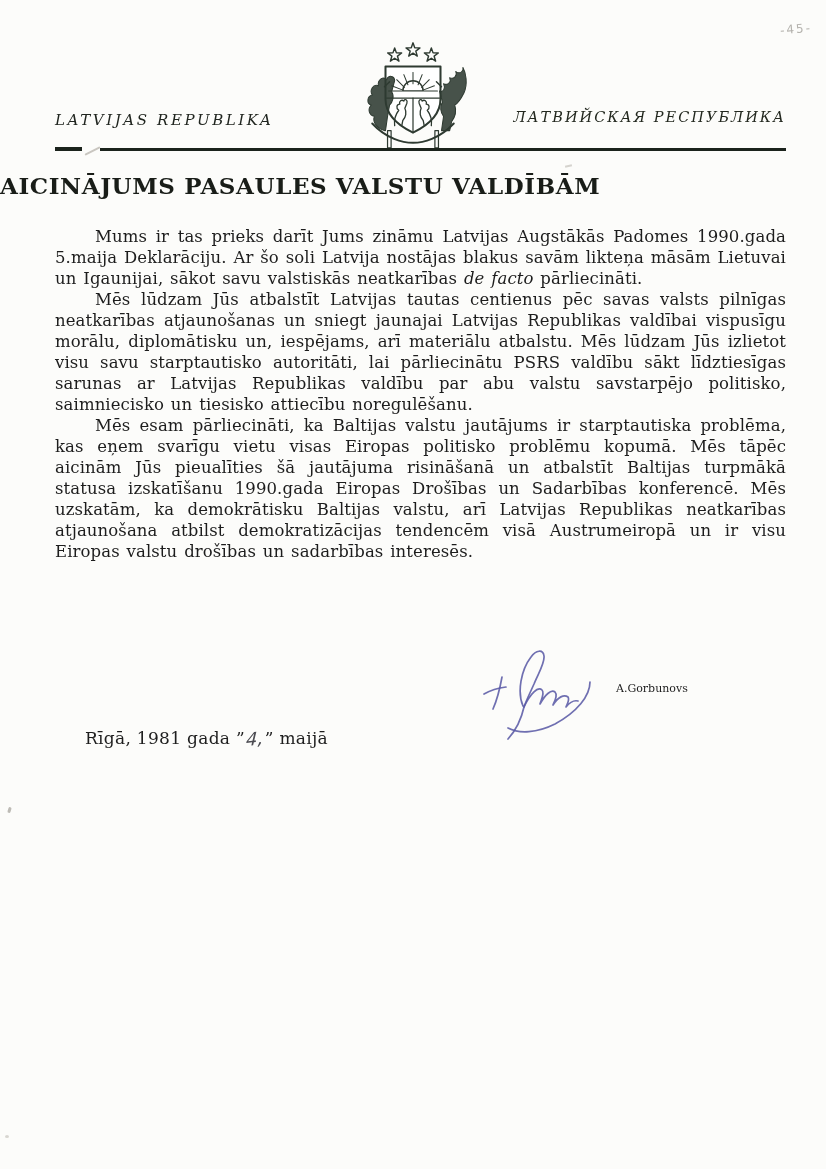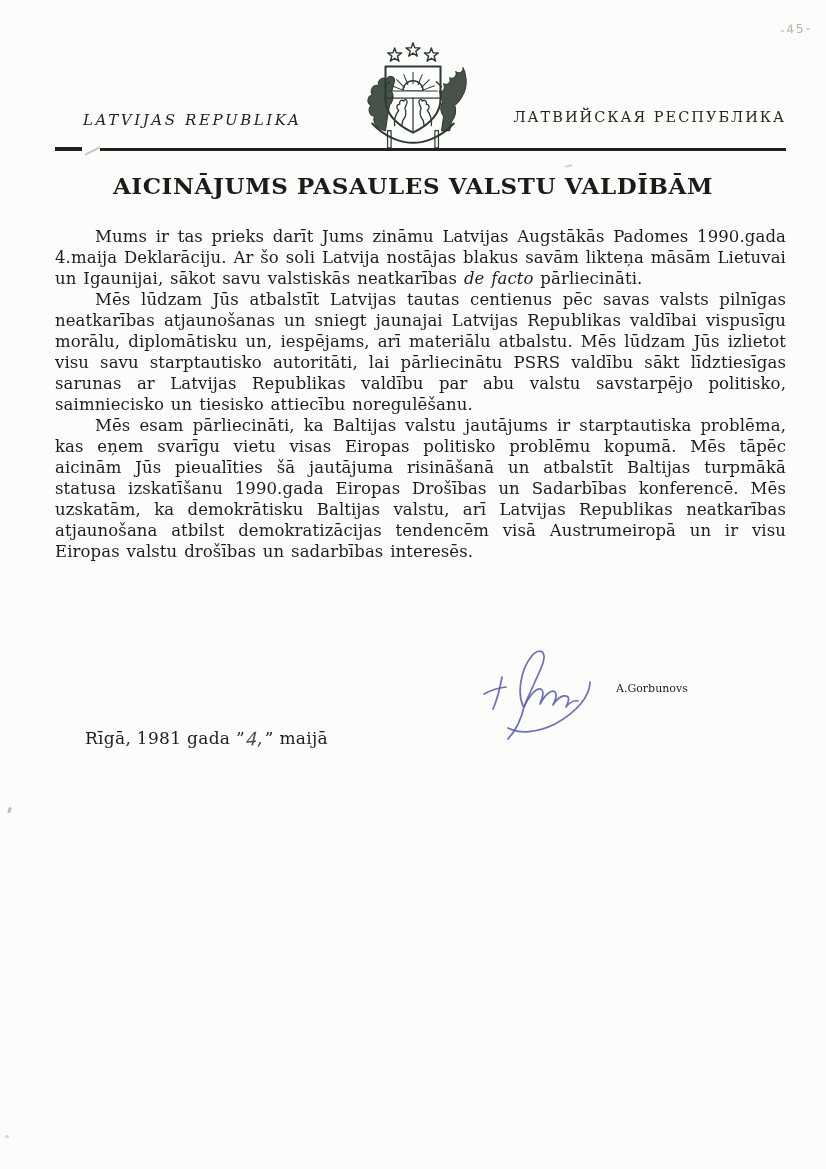--- a/index.html
+++ b/index.html
@@ -15,25 +15,24 @@
     position:absolute;top:22px;right:14px;
     font-family:"DejaVu Sans", sans-serif;
     font-size:12px;color:#b5b3ae;letter-spacing:2px;
     transform:rotate(-5deg);
   }
   .emblem{position:absolute;left:358px;top:42px;width:110px;height:108px;}
   .hdr-left{
     position:absolute;left:55px;top:111px;
     font-style:italic;font-size:15px;letter-spacing:2.6px;
     color:#20251f;
-    margin-left:28px;
   }
   .hdr-right{
     position:absolute;right:40px;top:109px;
-    font-size:14.5px;letter-spacing:2px;
+    font-style:italic;font-size:14.5px;letter-spacing:2px;
     color:#23281f;
   }
   .rule{
     position:absolute;left:55px;top:146px;width:731px;height:6px;
     display:flex;align-items:center;
   }
   .rule-dash{width:27px;height:4px;background:#1b231c;}
   .rule-gap{width:18px;height:3px;}
   .rule-line{flex:1;height:3px;background:#1b231c;}
   .smudge-a{
@@ -47,21 +46,21 @@
   .speck-left{
     position:absolute;left:8px;top:807px;width:3px;height:6px;
     background:#bdbbb5;border-radius:2px;transform:rotate(18deg);
   }
   .speck-bottom{
     position:absolute;left:5px;top:1135px;width:4px;height:3px;
     background:#d8d6d1;border-radius:50%;
   }
   .title{
     position:absolute;left:0;top:172px;width:100%;
-    margin:0;text-align:center;
+    margin:0;text-align:left;
     font-size:23px;font-weight:bold;letter-spacing:0.6px;
     color:#191d18;
   }
   .body-text{
     position:absolute;left:55px;top:226px;width:731px;
     font-size:16.5px;line-height:21px;
     text-align:justify;word-spacing:1.5px;letter-spacing:0.1px;
     color:#1d1d1d;
   }
   .body-text p{margin:0;text-indent:40px;}
@@ -136,21 +135,21 @@
     <span class="rule-line"></span>
   </div>
   <div class="smudge-a"></div>
   <div class="speck-title"></div>
   <div class="speck-left"></div>
   <div class="speck-bottom"></div>
 
   <h1 class="title">AICINĀJUMS PASAULES VALSTU VALDĪBĀM</h1>
 
   <div class="body-text">
-    <p><span>Mums ir tas prieks darīt Jums zināmu Latvijas Augstākās Padomes 1990.gada 4.maija Deklarāciju. Ar šo soli Latvija nostājas blakus savām likteņa māsām Lietuvai un Igaunijai, sākot savu valstiskās neatkarības </span><em>de facto</em><span> pārliecināti.</span></p>
+    <p><span>Mums ir tas prieks darīt Jums zināmu Latvijas Augstākās Padomes 1990.gada 5.maija Deklarāciju. Ar šo soli Latvija nostājas blakus savām likteņa māsām Lietuvai un Igaunijai, sākot savu valstiskās neatkarības </span><em>de facto</em><span> pārliecināti.</span></p>
     <p>Mēs lūdzam Jūs atbalstīt Latvijas tautas centienus pēc savas valsts pilnīgas neatkarības atjaunošanas un sniegt jaunajai Latvijas Republikas valdībai vispusīgu morālu, diplomātisku un, iespējams, arī materiālu atbalstu. Mēs lūdzam Jūs izlietot visu savu starptautisko autoritāti, lai pārliecinātu PSRS valdību sākt līdztiesīgas sarunas ar Latvijas Republikas valdību par abu valstu savstarpējo politisko, saimniecisko un tiesisko attiecību noregulēšanu.</p>
     <p>Mēs esam pārliecināti, ka Baltijas valstu jautājums ir starptautiska problēma, kas eņem svarīgu vietu visas Eiropas politisko problēmu kopumā. Mēs tāpēc aicinām Jūs pieualīties šā jautājuma risināšanā un atbalstīt Baltijas turpmākā statusa izskatīšanu 1990.gada Eiropas Drošības un Sadarbības konferencē. Mēs uzskatām, ka demokrātisku Baltijas valstu, arī Latvijas Republikas neatkarības atjaunošana atbilst demokratizācijas tendencēm visā Austrumeiropā un ir visu Eiropas valstu drošības un sadarbības interesēs.</p>
   </div>
 
 
   <svg class="signature-svg" viewBox="0 0 135 102">
     <g stroke="#5b5ba6" stroke-opacity="0.88" fill="none" stroke-width="1.7" stroke-linecap="round" stroke-linejoin="round">
       <path d="M7,50 C14,46 21,44 29,43"></path>
       <path d="M25,33 C23,44 20,56 16,65"></path>
       <path d="M46,62 C40,48 44,26 54,13 C59,6 66,5 67,12 C68,19 61,30 57,40 C53,49 49,57 47,63 C45,72 40,85 31,95"></path>

